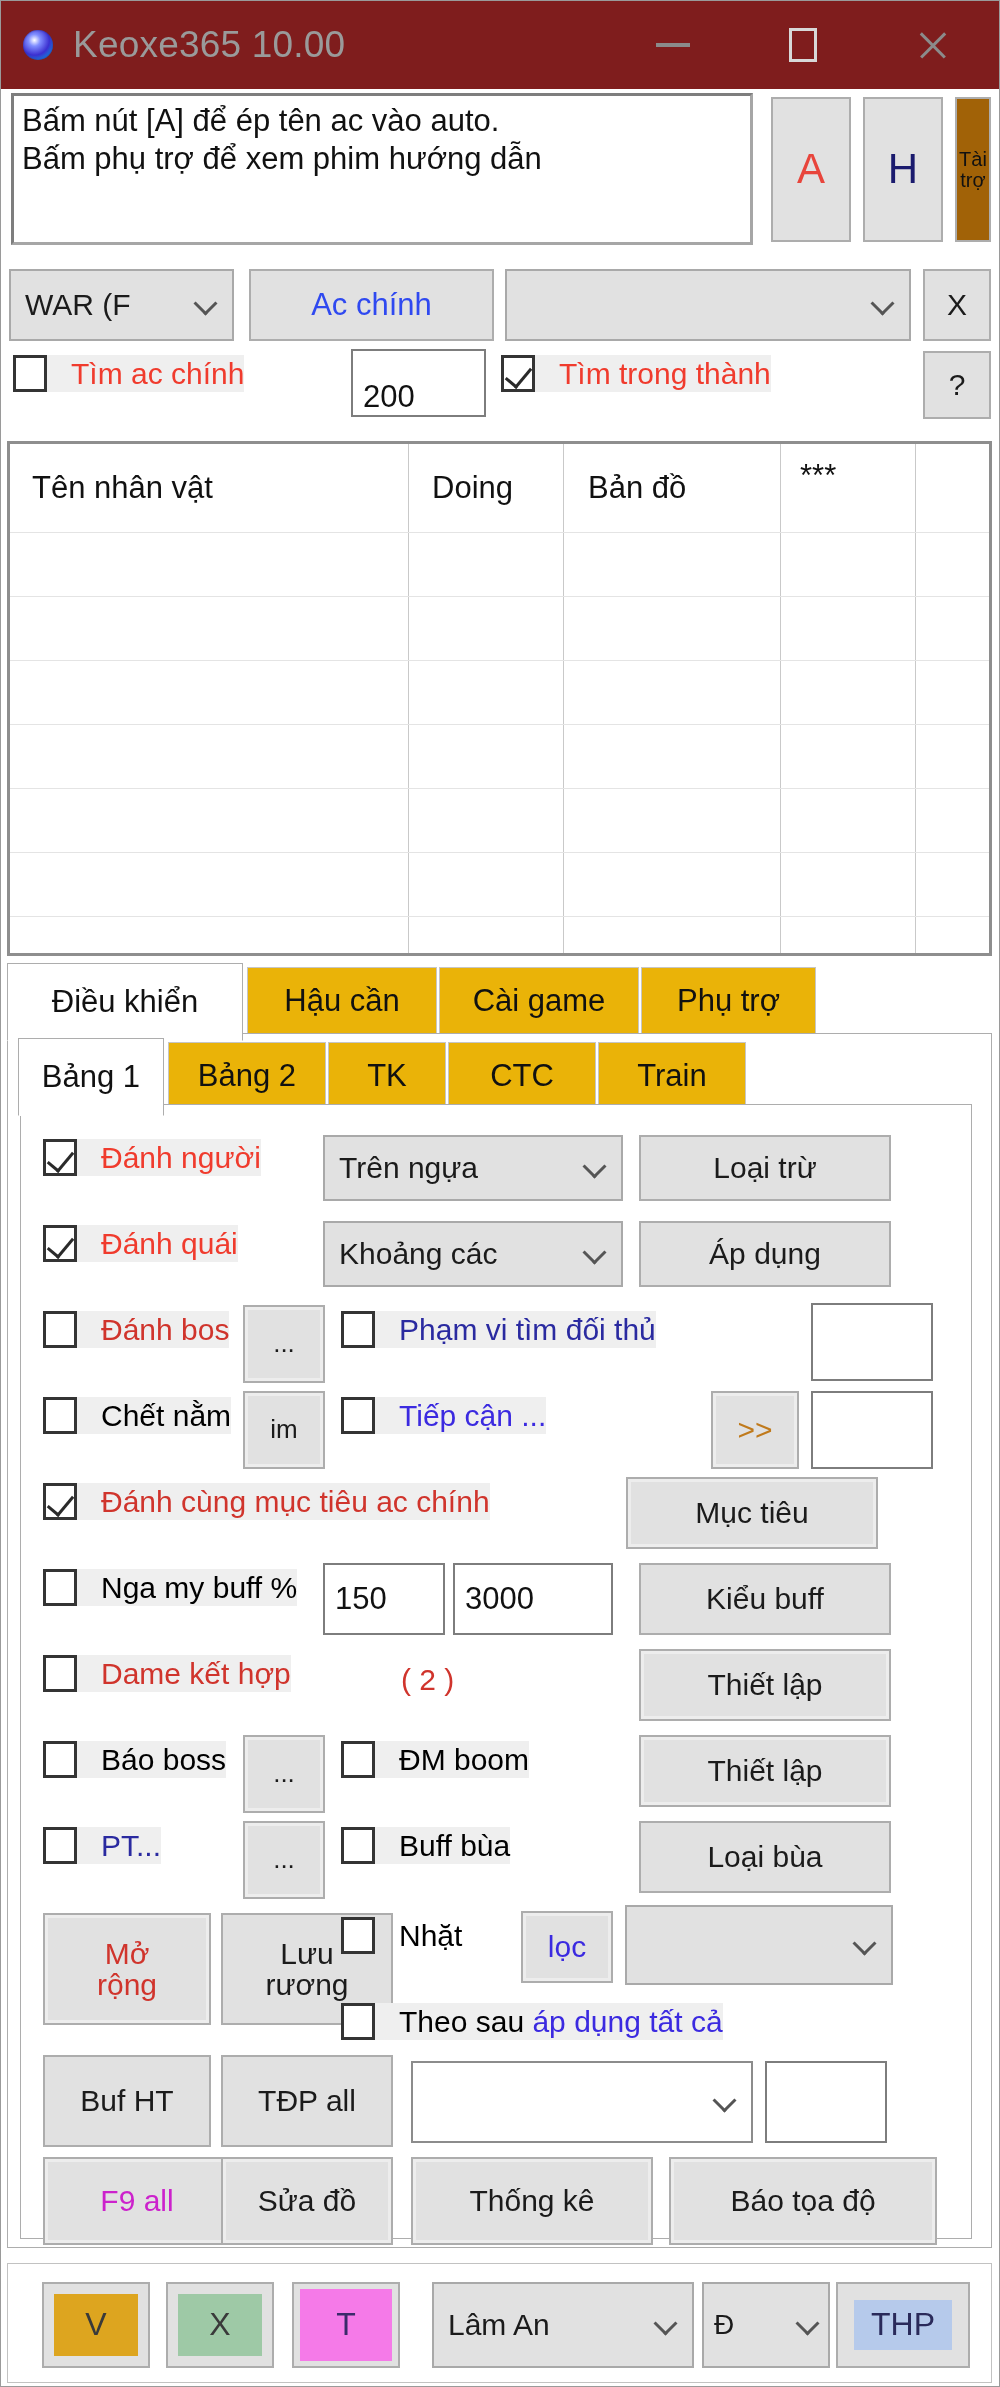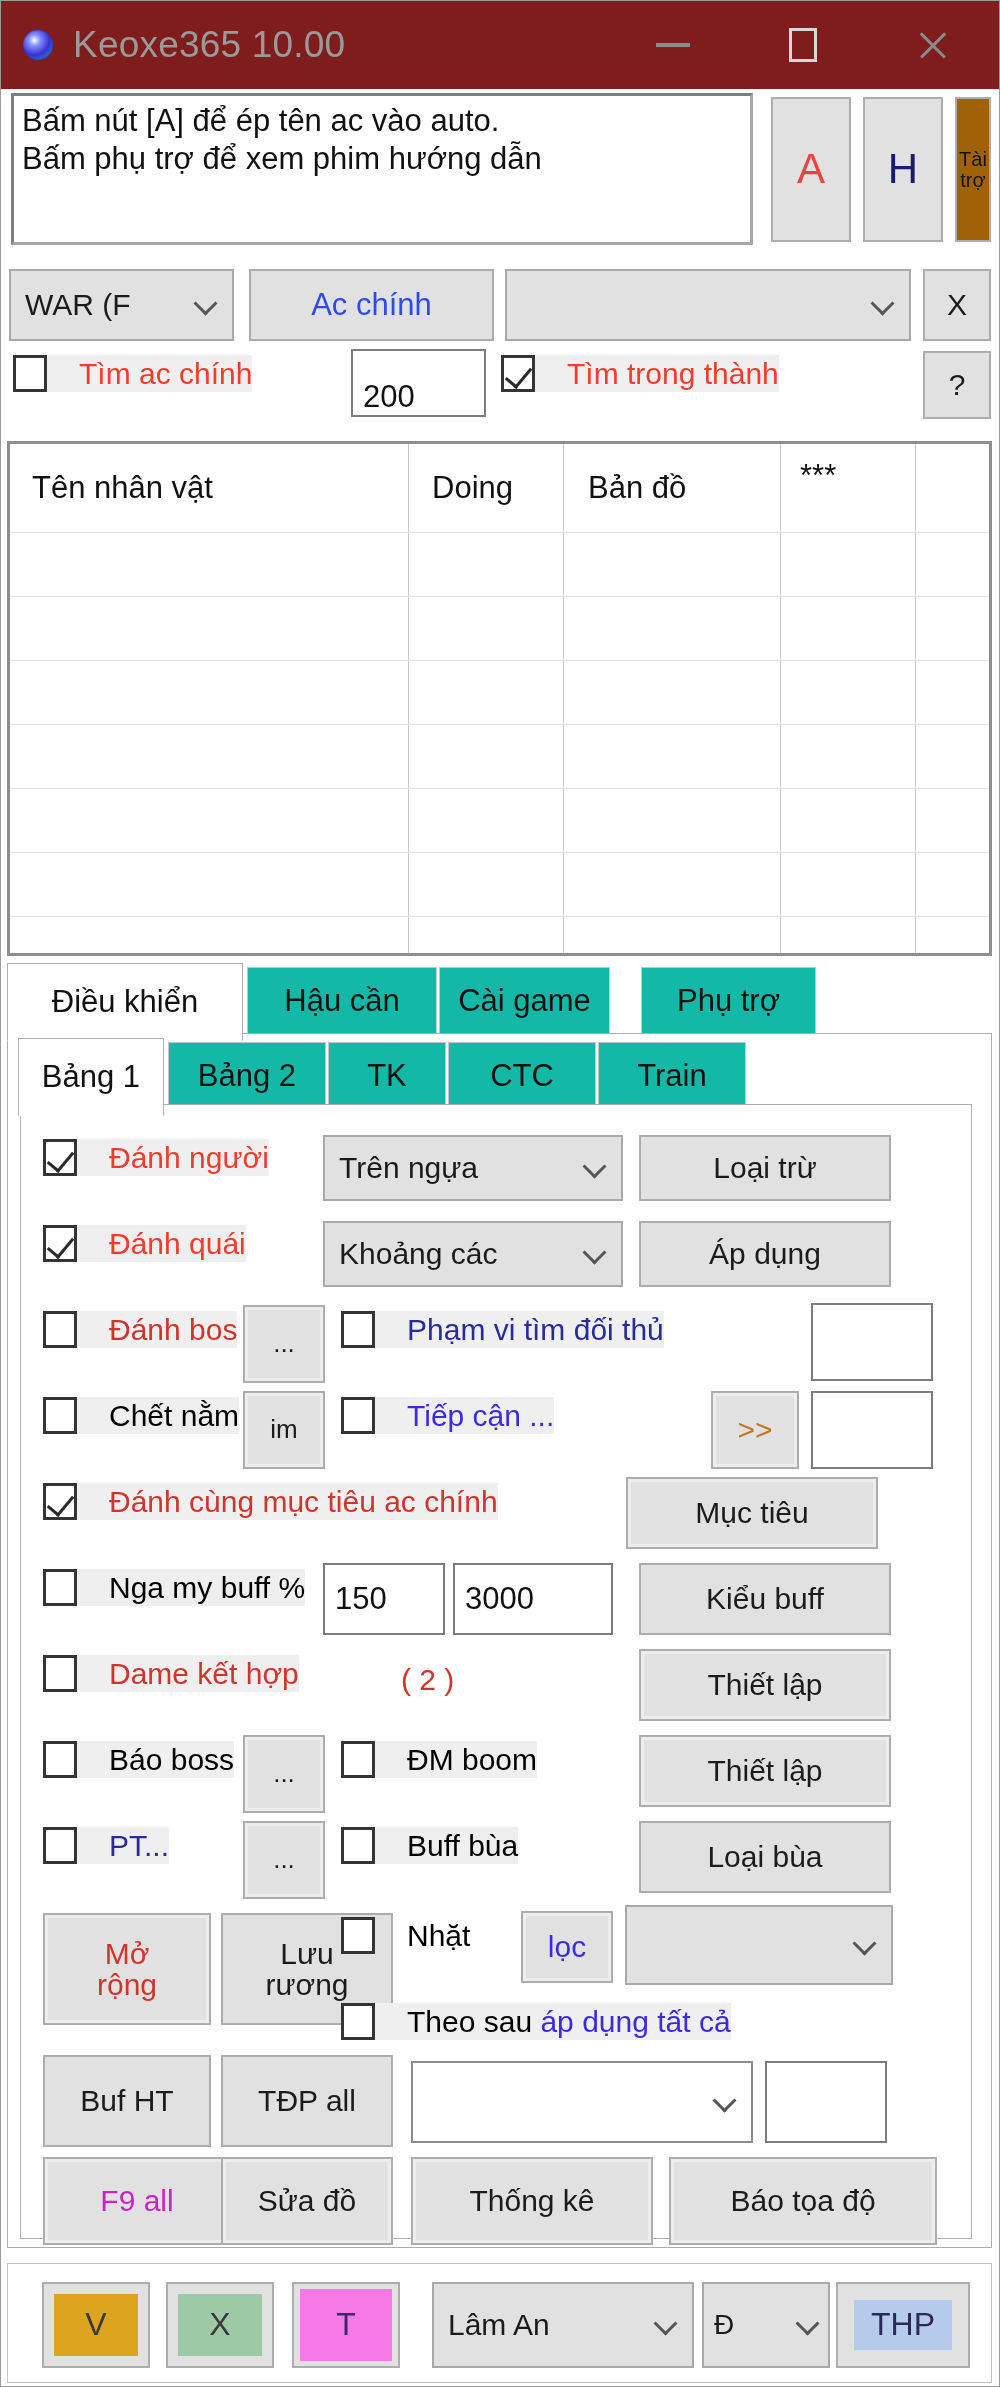--- a/index.html
+++ b/index.html
@@ -81,21 +81,21 @@
   .cbrow { position: absolute; display: flex; align-items: center; background: #efefef; }
   .cbox {
     width: 34px; height: 37px; background: #ffffff;
     border: 3px solid #343434; position: relative; flex: 0 0 auto;
   }
   .cbox.checked:after {
     content: ""; position: absolute; left: 7px; top: 4px;
     width: 12px; height: 22px; border-right: 3px solid #2a2a2a;
     border-bottom: 3px solid #2a2a2a; transform: rotate(40deg);
   }
-  .cblabel { margin-left: 32px; font-size: 30px; white-space: nowrap; }
+  .cblabel { margin-left: 24px; font-size: 30px; white-space: nowrap; }
 
   
   #memo {
     position: absolute; left: 10px; top: 92px; width: 742px; height: 152px;
     background: #fff; border: 3px solid #a6a6a6;
     border-top-color: #7e7e7e; border-left-color: #7e7e7e;
     padding: 6px 8px; font-size: 31px; color: #111; line-height: 1.22;
     white-space: pre-wrap; overflow: hidden;
   }
   .topbtn { position: absolute; top: 96px; height: 145px; }
@@ -136,21 +136,21 @@
   }
   #grid .vline { position: absolute; top: 0; width: 1px; height: 100%; background: #c9c9c9; }
   #grid .hline { position: absolute; left: 0; width: 100%; height: 1px; background: #e4e4e4; }
 
   
   #tabstrip {
     position: absolute; left: 6px; top: 962px; width: 985px; height: 72px;
   }
   .tab {
     position: absolute; top: 4px; height: 68px;
-    background: #14b8a6; border: 1px solid #c6c6c6;
+    background: #eab308; border: 1px solid #c6c6c6;
     display: flex; align-items: center; justify-content: center;
     font-size: 31px; color: #111; white-space: nowrap;
   }
   .tab.active {
     background: #ffffff; top: 0; height: 78px;
     border-bottom-color: #ffffff; z-index: 3;
     border-left: 1px solid #adadad; border-top: 1px solid #adadad;
     border-right: 1px solid #adadad;
   }
   #tabpage {
@@ -245,21 +245,21 @@
       <span class="hcell" style="left:422px">Doing</span>
       <span class="hcell" style="left:578px">Bản đồ</span>
       <span class="hcell" style="left:790px;top:14px">***</span>
       <span class="hcell" style="left:925px"></span>
     </div>
   </div>
 
   <div id="tabstrip">
     <div class="tab active" style="left:0px;width:236px">Điều khiển</div>
     <div class="tab" style="left:240px;width:190px">Hậu cần</div>
-    <div class="tab" style="left:432px;width:171px">Cài game</div>
+    <div class="tab" style="left:432px;width:200px">Cài game</div>
     <div class="tab" style="left:634px;width:175px">Phụ trợ</div>
   </div>
 
   <div id="tabpage">
 
     <div id="subtabstrip">
       <div class="tab active" style="left:0px;width:146px">Bảng 1</div>
       <div class="tab" style="left:150px;width:158px">Bảng 2</div>
       <div class="tab" style="left:310px;width:118px">TK</div>
       <div class="tab" style="left:430px;width:148px">CTC</div>

